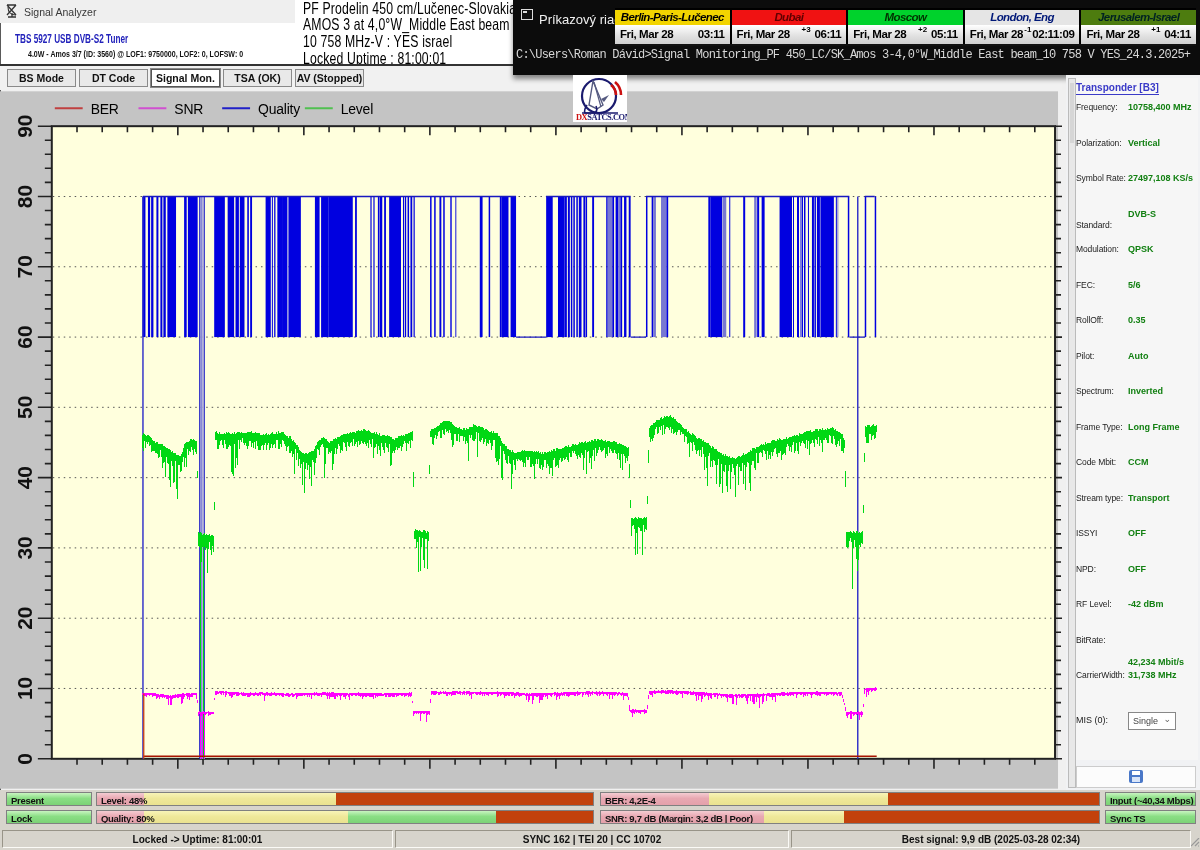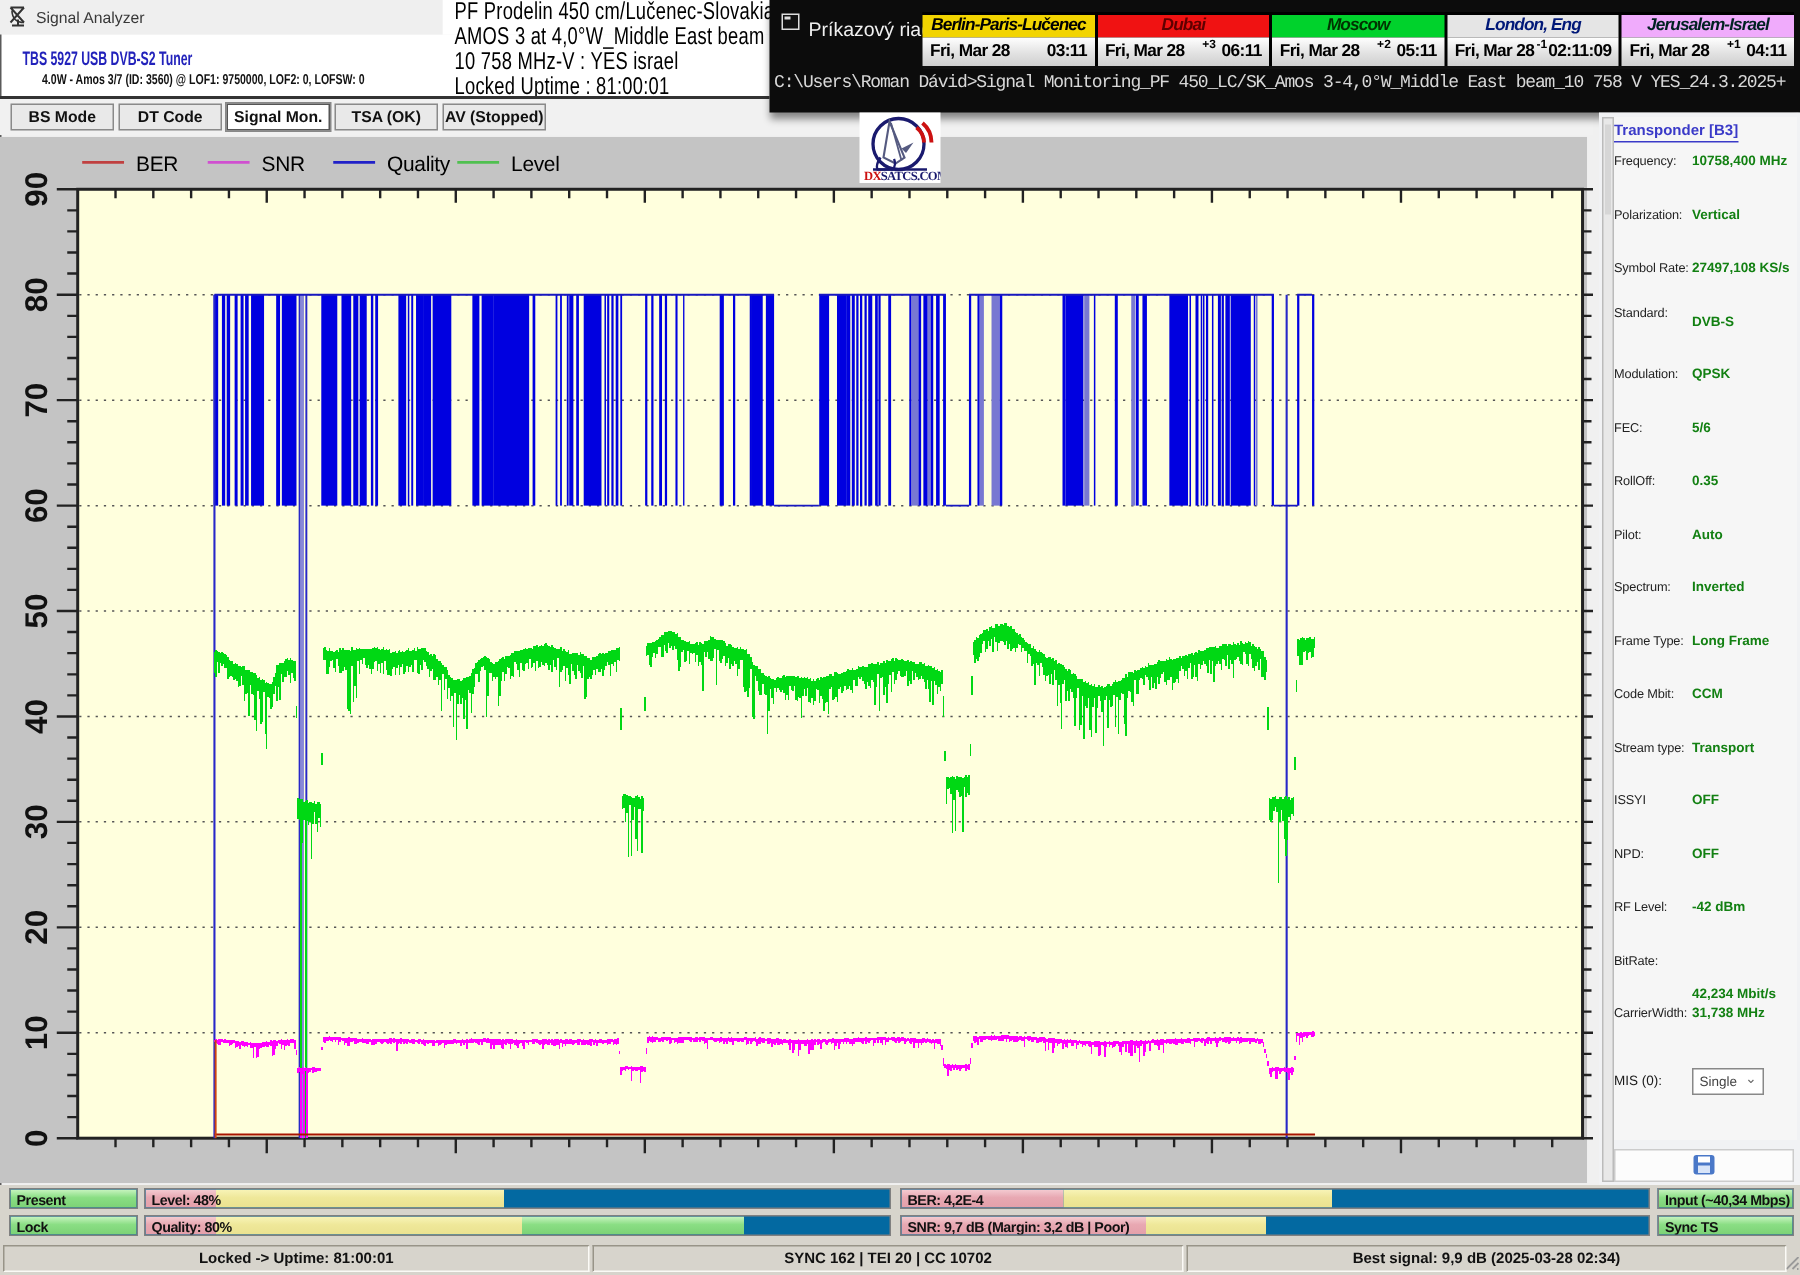--- a/index.html
+++ b/index.html
@@ -50,21 +50,21 @@
 border-bottom:1px solid #3a3ac8;height:13px;overflow:hidden}
 .slab{position:absolute;left:10px;font-size:8.5px;color:#222;white-space:nowrap;letter-spacing:-0.1px}
 .sval{position:absolute;left:62px;font-size:9px;font-weight:700;color:#128012;white-space:nowrap;letter-spacing:0px}
 #mis{position:absolute;left:10px;top:640px;font-size:9px;color:#1a1a1a}
 #misdd{position:absolute;left:62px;top:637px;width:48px;height:18px;background:#fff;
 border:1px solid #888;font-size:9px;color:#444;line-height:16px;padding-left:4px}
 #misdd:after{content:"⌄";position:absolute;right:4px;top:-2px;color:#666}
 #sbtn{position:absolute;left:10px;top:691px;width:120px;height:22px;background:#fcfcfc;border:1px solid #ccc}
 
 #status{left:0;top:790px;width:1200px;height:60px;background:#d7d4cc}
-.pbar{position:absolute;height:14px;border:1px solid #808080;background:#0369a1;overflow:hidden}
+.pbar{position:absolute;height:14px;border:1px solid #808080;background:#c2410c;overflow:hidden}
 .pfill{position:absolute;top:0;bottom:0}
 .ptxt{position:absolute;left:4px;top:2px;font-size:9.5px;font-weight:700;color:#111;white-space:nowrap;letter-spacing:-0.3px}
 .green{background:linear-gradient(#c8f4c0,#8ade84 45%,#7cd276)}
 .pink{background:linear-gradient(#f4ccd2,#e8a8b2 45%,#e4a0aa)}
 .yellow{background:linear-gradient(#f8f4b8,#efe89a 45%,#eae290)}
 .sunk{position:absolute;border:1px solid;border-color:#989488 #fbfaf6 #fbfaf6 #989488;background:#d7d4cc}
 .stxt{position:absolute;width:100%;text-align:center;top:2.5px;font-size:10px;font-weight:700;color:#111}
 </style></head><body>
 <div id="app">
 <div class="abs" id="topwhite"></div>
@@ -119,21 +119,21 @@
       </div>
       <div class="ckcol">
         <div class="ckhd" style="background:#e5e5e5;color:#001878">London, Eng</div>
 <div class="ckdt">
           <span class="ckd">Fri, Mar 28</span>
           <span class="cksup ckl">-1</span>
           <span class="ckt">02:11:09</span>
         </div>
       </div>
       <div class="ckcol">
-        <div class="ckhd" style="background:#f0abfc;color:#002222">Jerusalem-Israel</div>
+        <div class="ckhd" style="background:#4d7c0f;color:#002222">Jerusalem-Israel</div>
 <div class="ckdt">
           <span class="ckd">Fri, Mar 28</span>
           <span class="cksup">+1</span>
           <span class="ckt">04:11</span>
         </div>
       </div>
     </div>
 <svg class="abs" id="chart" width="1066" height="700" viewBox="0 0 1066 700">
 <rect x="0" y="0" width="1062" height="700" fill="#c4c4c4"></rect>
 <rect x="52" y="35" width="1007" height="635" fill="#ffffdd" stroke="#222" stroke-width="2"></rect>
@@ -1776,21 +1776,21 @@
 <div id="sscroll">
         <div id="sthumb"></div>
       </div>
 <div id="stransp">Transponder [B3]</div>
 <div class="slab" style="top:27px">Frequency:</div>
       <div class="sval" style="top:27px">10758,400 MHz</div>
       <div class="slab" style="top:62.5px">Polarization:</div>
       <div class="sval" style="top:62.5px">Vertical</div>
       <div class="slab" style="top:98.0px">Symbol Rate:</div>
       <div class="sval" style="top:98.0px">27497,108 KS/s</div>
-      <div class="slab" style="top:128px">Standard:</div>
+      <div class="slab" style="top:145px">Standard:</div>
       <div class="sval" style="top:133.5px">DVB-S</div>
       <div class="slab" style="top:169.0px">Modulation:</div>
       <div class="sval" style="top:169.0px">QPSK</div>
       <div class="slab" style="top:204.5px">FEC:</div>
       <div class="sval" style="top:204.5px">5/6</div>
       <div class="slab" style="top:240.0px">RollOff:</div>
       <div class="sval" style="top:240.0px">0.35</div>
       <div class="slab" style="top:275.5px">Pilot:</div>
       <div class="sval" style="top:275.5px">Auto</div>
       <div class="slab" style="top:311.0px">Spectrum:</div>

